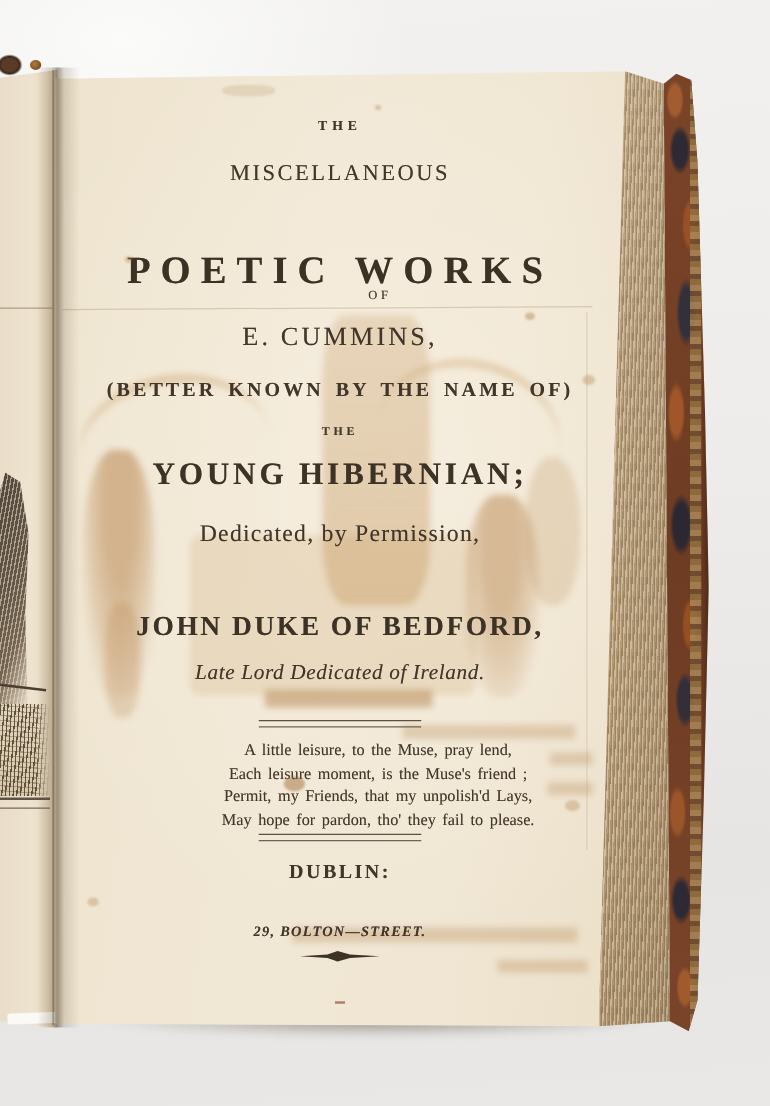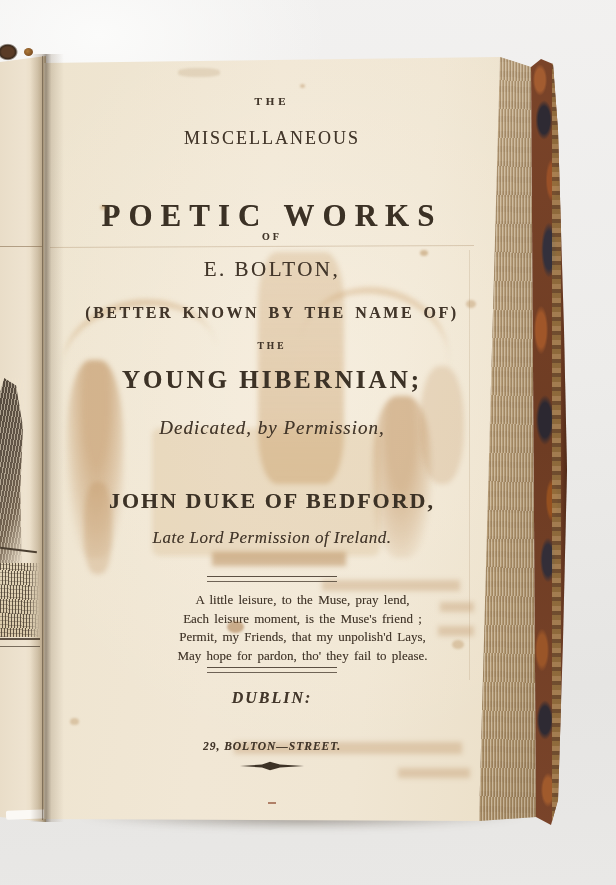--- a/index.html
+++ b/index.html
@@ -97,37 +97,37 @@
   .s6{left:452px;top:640px;width:12px;height:9px;background:rgba(168,118,58,0.3);}
   .s7{left:70px;top:718px;width:9px;height:7px;background:rgba(168,118,58,0.3);}
   .s8{left:178px;top:68px;width:42px;height:9px;background:rgba(160,120,70,0.18);border-radius:40%;}
 
   
   .line{position:absolute;left:44px;width:456px;text-align:center;color:#42362a;
         text-shadow:0 0 0.5px rgba(66,54,42,0.45);white-space:nowrap;}
   .t-half{top:95px;font-size:11px;letter-spacing:4px;font-weight:600;}
   .t-misc{top:128px;font-size:18px;letter-spacing:2px;}
   .t-poetic{top:174px;font-size:31px;letter-spacing:8px;font-weight:700;color:#3b3125;margin-top:24px;}
-  .t-of{top:231px;font-size:10px;letter-spacing:3px;font-weight:700;}
+  .t-of{top:231px;font-size:10px;letter-spacing:3px;font-weight:400;padding-left:32px;}
   .t-author{top:257px;font-size:21px;letter-spacing:2.5px;}
   .t-aka{top:304px;font-size:16px;letter-spacing:2.5px;word-spacing:3px;font-weight:600;}
   .t-the2{top:341px;font-size:9.5px;letter-spacing:3px;font-weight:600;}
   .t-young{top:366px;font-size:25px;letter-spacing:3px;font-weight:600;color:#3c3226;}
-  .t-dedic{top:417px;font-size:19px;font-style:italic;letter-spacing:1px;}
+  .t-dedic{top:417px;font-size:19px;letter-spacing:1px;}
   .t-grace{top:459px;font-size:12px;font-style:italic;letter-spacing:2px;font-weight:600;}
   .t-duke{top:488px;font-size:22px;letter-spacing:2px;font-weight:700;color:#3c3226;}
   .t-late{top:528px;font-size:17px;font-style:italic;letter-spacing:0.5px;}
   .rule{position:absolute;left:207px;width:130px;height:4px;
         border-top:1.5px solid rgba(66,54,42,0.85);border-bottom:1px solid rgba(66,54,42,0.75);}
   .r-top{top:576px;}
   .r-bottom{top:667px;}
   .epigraph{position:absolute;left:145px;top:591px;width:315px;text-align:center;
         font-size:13px;line-height:18.6px;color:#42362a;word-spacing:2px;
         text-shadow:0 0 0.5px rgba(66,54,42,0.4);white-space:nowrap;}
-  .t-city{top:689px;font-size:16px;letter-spacing:2px;font-weight:600;font-style:italic;}
+  .t-city{top:689px;font-size:16px;letter-spacing:2px;font-weight:600;}
   .t-printer{top:718px;font-size:12.5px;letter-spacing:1.2px;font-weight:600;}
   .t-address{top:740px;font-size:11.5px;font-style:italic;letter-spacing:1px;font-weight:600;}
   .t-ornament{top:757px;height:10px;}
   .t-year{top:771px;font-size:15px;letter-spacing:1px;}
   .t-enddash{top:793px;}
   .t-enddash span{display:inline-block;width:8px;height:2px;background:rgba(148,84,58,0.7);vertical-align:middle;}
 
   
   .fore-edge{position:absolute;inset:0;
     clip-path:polygon(500px 57px,531px 67px,536px 817px,479px 821px);
@@ -200,27 +200,27 @@
     <div class="ghost g-bar g-b1"></div>
     <div class="ghost g-bar g-b2"></div>
     <div class="ghost g-bar g-b3"></div>
     <div class="ghost g-bar g-b4"></div>
     <div class="ghost g-bar g-b5"></div>
 
     <div class="line t-half">THE</div>
     <div class="line t-misc">MISCELLANEOUS</div>
     <div class="line t-poetic">POETIC WORKS</div>
     <div class="line t-of">OF</div>
-    <div class="line t-author">E. BOLTON,</div>
+    <div class="line t-author">E. CUMMINS,</div>
     <div class="line t-aka">(BETTER KNOWN BY THE NAME OF)</div>
     <div class="line t-the2">THE</div>
     <div class="line t-young">YOUNG HIBERNIAN;</div>
     <div class="line t-dedic">Dedicated, by Permission,</div>
     <div class="line t-duke">JOHN DUKE OF BEDFORD,</div>
-    <div class="line t-late">Late Lord Permission of Ireland.</div>
+    <div class="line t-late">Late Lord Dedicated of Ireland.</div>
 
     <div class="rule r-top"></div>
     <div class="epigraph">
       <div>A little leisure, to the Muse, pray lend,</div>
       <div>Each leisure moment, is the Muse's friend ;</div>
       <div>Permit, my Friends, that my unpolish'd Lays,</div>
       <div>May hope for pardon, tho' they fail to please.</div>
     </div>
     <div class="rule r-bottom"></div>
 

